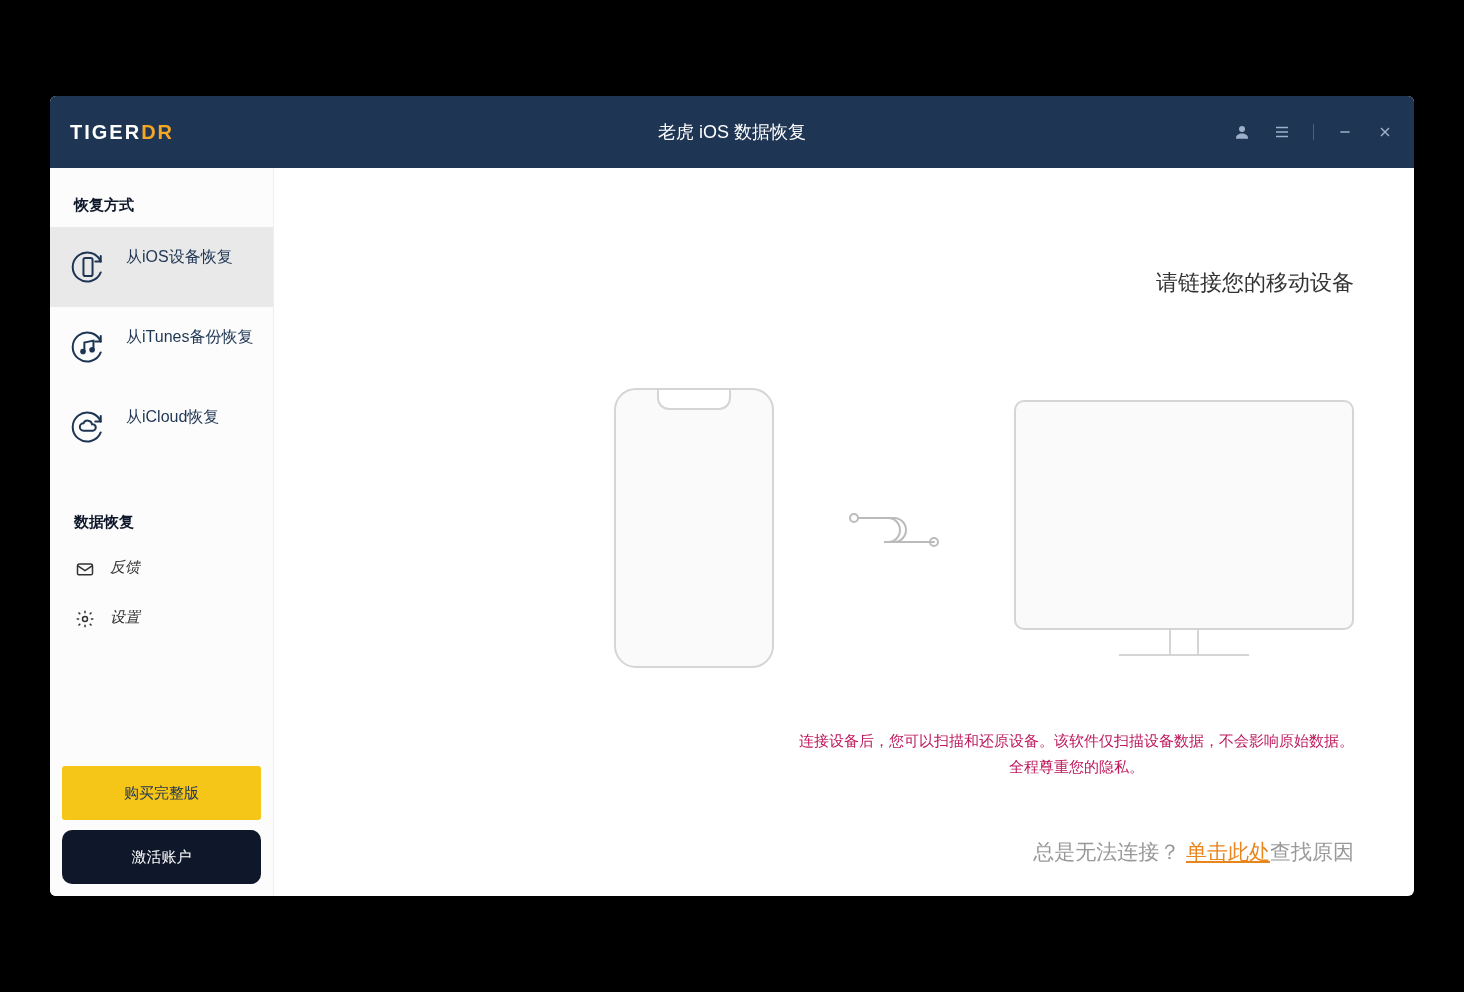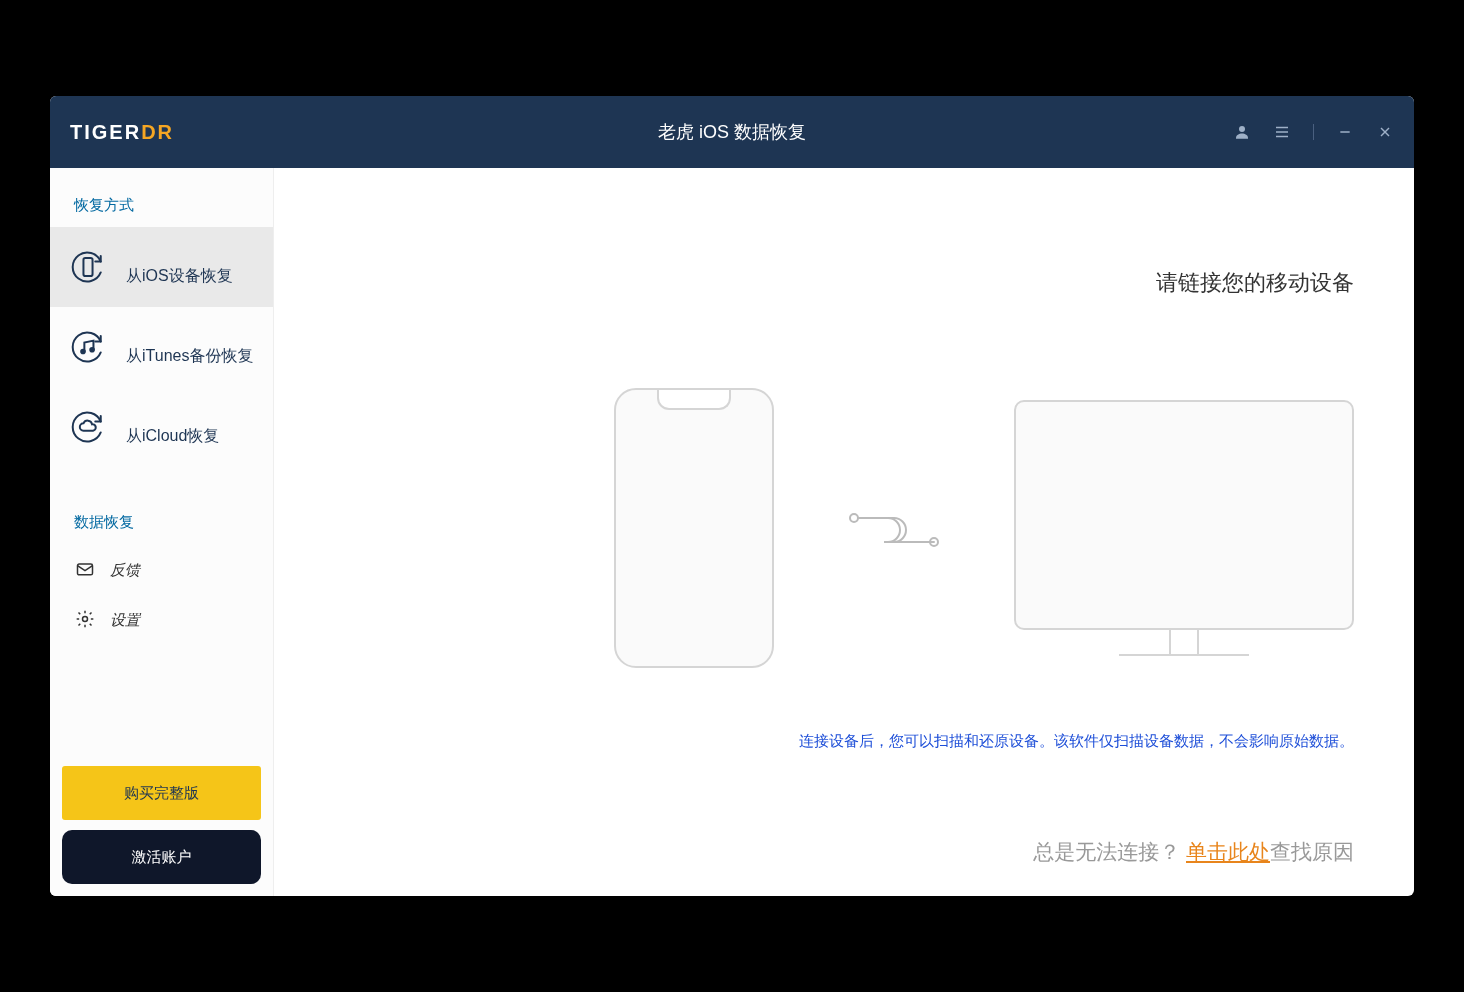--- a/index.html
+++ b/index.html
@@ -72,27 +72,28 @@
     }
     .sidebar {
       width: 224px;
       background: #fcfcfc;
       border-right: 1px solid #eee;
       display: flex;
       flex-direction: column;
       padding-top: 12px;
     }
     .sidebar-header {
-      color: #0369a1;
+      color: #0f172a;
       font-size: 15px;
       padding: 16px 24px 12px;
+      font-weight: bold;
     }
     .sidebar-item {
       display: flex;
-      align-items: flex-end;
+      align-items: flex-start;
       gap: 18px;
       padding: 20px 18px;
       cursor: pointer;
       color: #1e3553;
     }
     .sidebar-item.small {
       padding: 14px 24px;
       gap: 14px;
     }
     .sidebar-item.active {
@@ -210,21 +211,21 @@
       border-right: 2px solid #d5d5d5;
     }
     .monitor-base {
       width: 130px;
       height: 2px;
       background: #d5d5d5;
     }
     .desc {
       margin-top: 60px;
       text-align: center;
-      color: #1d4ed8;
+      color: #be185d;
       font-size: 15px;
       line-height: 1.7;
     }
     .footer-link {
       margin-top: auto;
       padding-top: 40px;
       color: #999;
       font-size: 21px;
     }
     .footer-link a {
@@ -361,20 +362,21 @@
         </svg>
         <div class="monitor">
           <div class="monitor-screen"></div>
           <div class="monitor-neck"></div>
           <div class="monitor-base"></div>
         </div>
       </div>
 
       <div class="desc">
         <div>连接设备后，您可以扫描和还原设备。该软件仅扫描设备数据，不会影响原始数据。</div>
+        <div>全程尊重您的隐私。</div>
       </div>
 
       <div class="footer-link">
         <span>总是无法连接？</span>
         <a>单击此处</a><span>查找原因</span>
       </div>
     </div>
   </div>
 </div>
 

